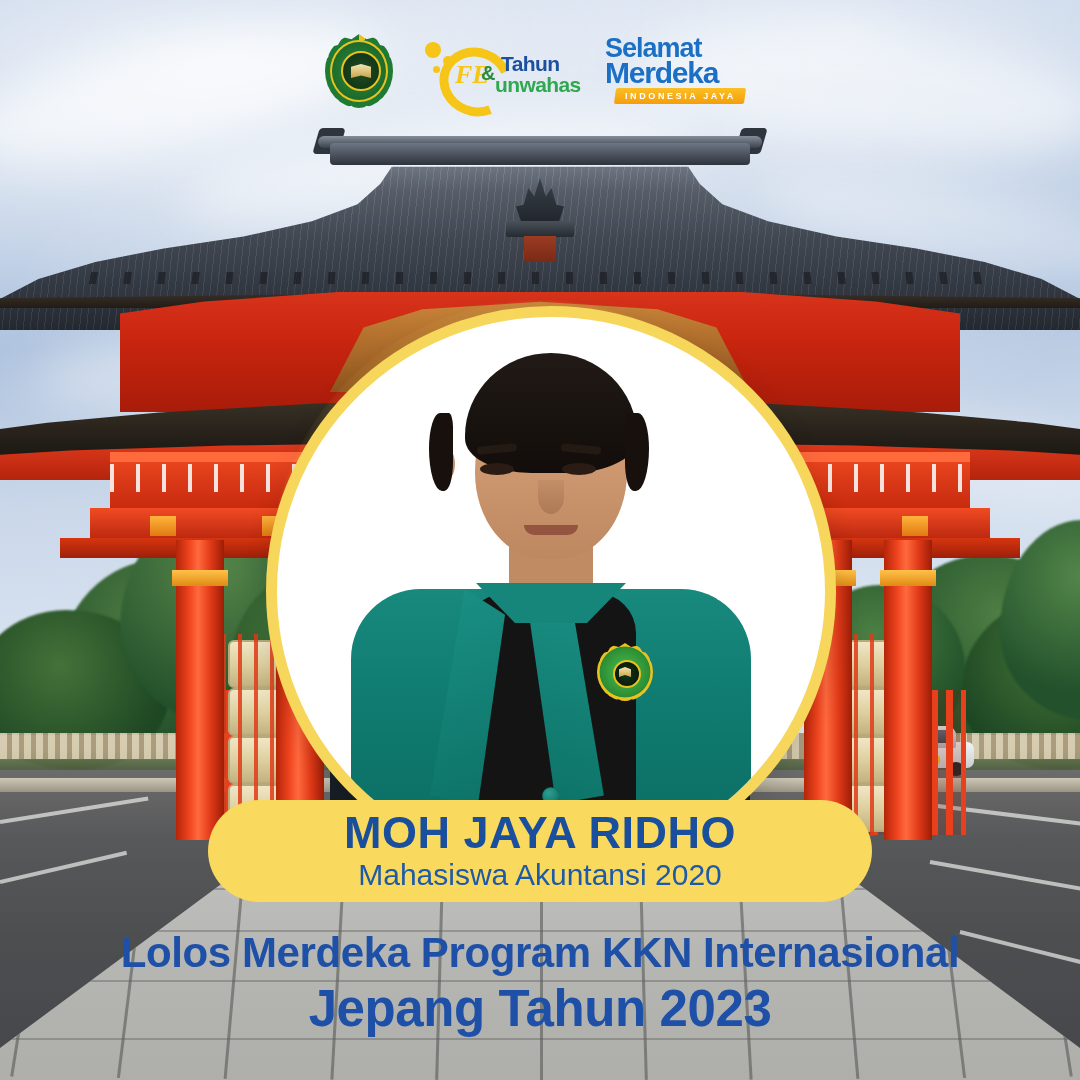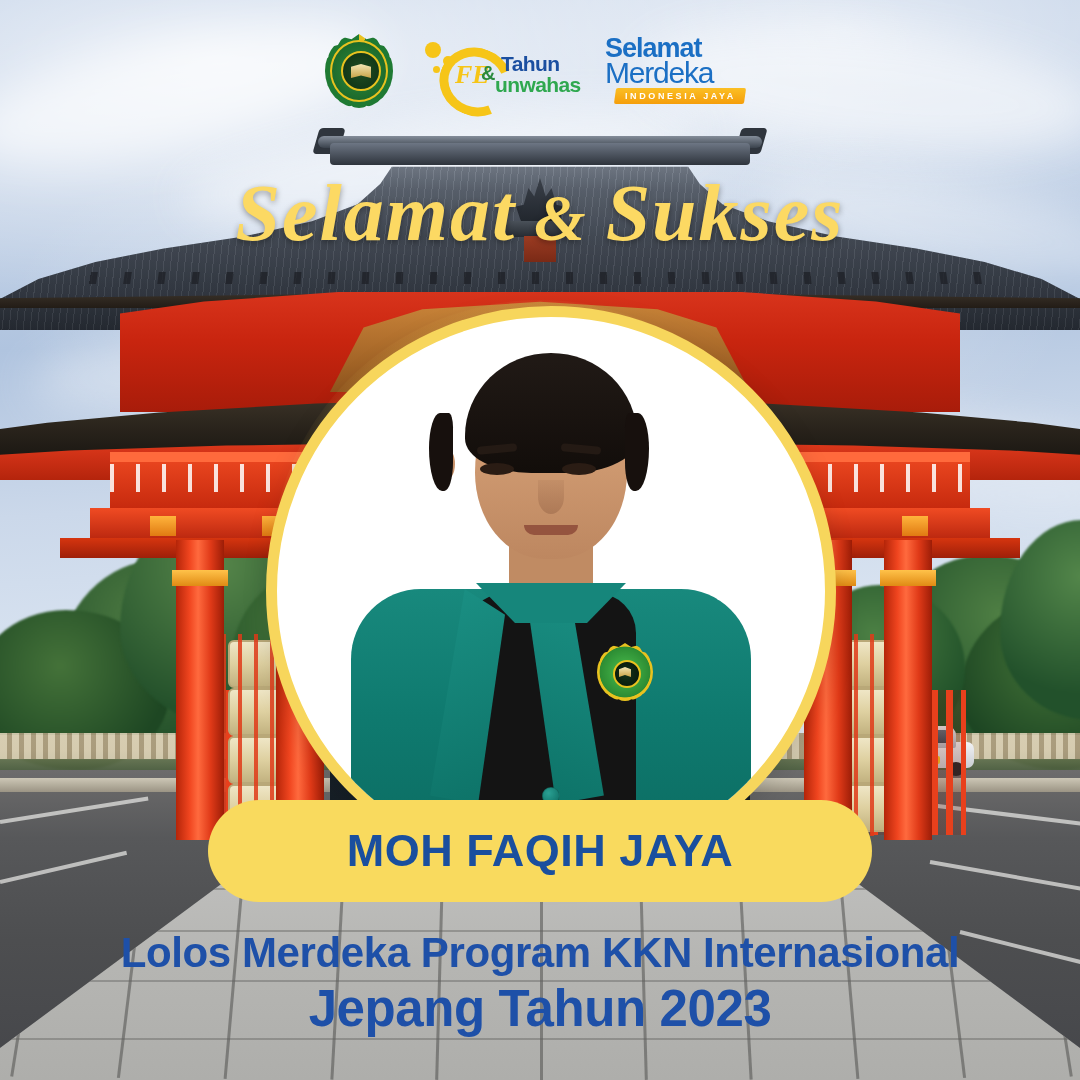--- a/index.html
+++ b/index.html
@@ -338,21 +338,21 @@
     position:absolute;left:76px;top:33px;font-size:21px;font-weight:bold;
     color:#2fa84f;letter-spacing:-.6px;
   }
 
   .logo-km{position:relative;width:150px;height:70px;}
   .km-l1{
     position:absolute;left:0;top:0;font-size:27px;font-weight:bold;color:#1b6fc4;
     letter-spacing:-1px;line-height:25px;
   }
   .km-l2{
-    position:absolute;left:0;top:23px;font-size:30px;font-weight:normal;color:#1b6fc4;
+    position:absolute;left:0;top:23px;font-size:30px;font-weight:bold;color:#1b6fc4;
     letter-spacing:-1.2px;line-height:28px;
   }
   .km-ribbon{
     position:absolute;left:10px;top:52px;width:130px;height:16px;
     background:linear-gradient(180deg,#fbbf24,#f59e0b);
     transform:skewX(-8deg);border-radius:2px;
     display:flex;align-items:center;justify-content:center;
   }
   .km-ribbon span{
     font-size:9px;font-weight:bold;color:#ffffff;letter-spacing:2.6px;
@@ -666,23 +666,20 @@
 
     <div class="logo-km">
       <div class="km-l1">Selamat</div>
       <div class="km-l2">Merdeka</div>
       <div class="km-ribbon">
         <span>INDONESIA JAYA</span>
       </div>
     </div>
   </div>
 
-  <div class="headline">
-    <span>Selamat</span><span class="amp">&amp;</span><span>Sukses</span>
-  </div>
 
   <div class="portrait">
     <div class="p-jacket"></div>
     <div class="p-shirt"></div>
     <div class="p-neck"></div>
     <div class="p-shirt-v"></div>
     <div class="p-lapel-l"></div>
     <div class="p-lapel-r"></div>
     <div class="p-collar"></div>
     <div class="p-button"></div>
@@ -701,21 +698,22 @@
     <div class="p-mouth"></div>
 
     <div class="p-emblem">
       <div class="eo"></div>
         <div class="ei"></div>
         <div class="eb"></div>
     </div>
   </div>
 
   <div class="name-banner">
-    <div class="name-main">MOH FAQIH JAYA</div>
+    <div class="name-main">MOH JAYA RIDHO</div>
+    <div class="name-sub">Mahasiswa Akuntansi 2020</div>
   </div>
 
   <div class="caption">
     <div class="cap-l1">Lolos Merdeka Program KKN Internasional</div>
     <div class="cap-l2">Jepang Tahun 2023</div>
   </div>
 
 </div>
 
 </body></html>

